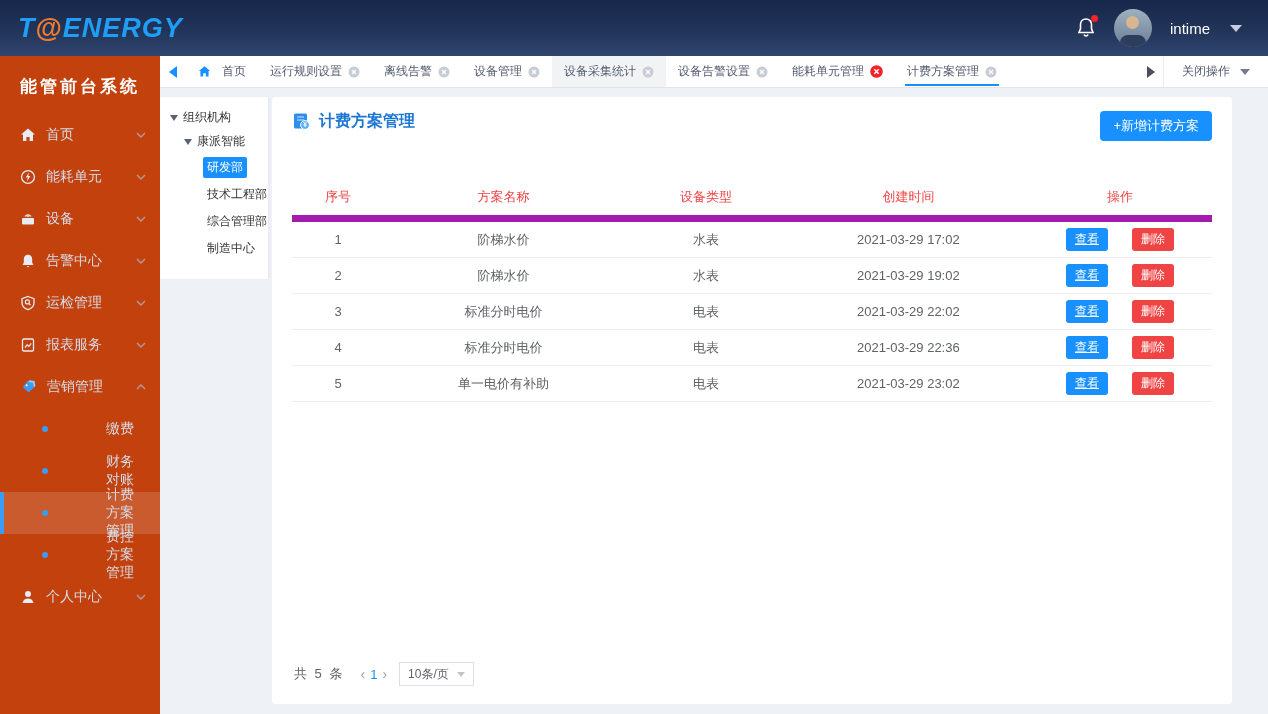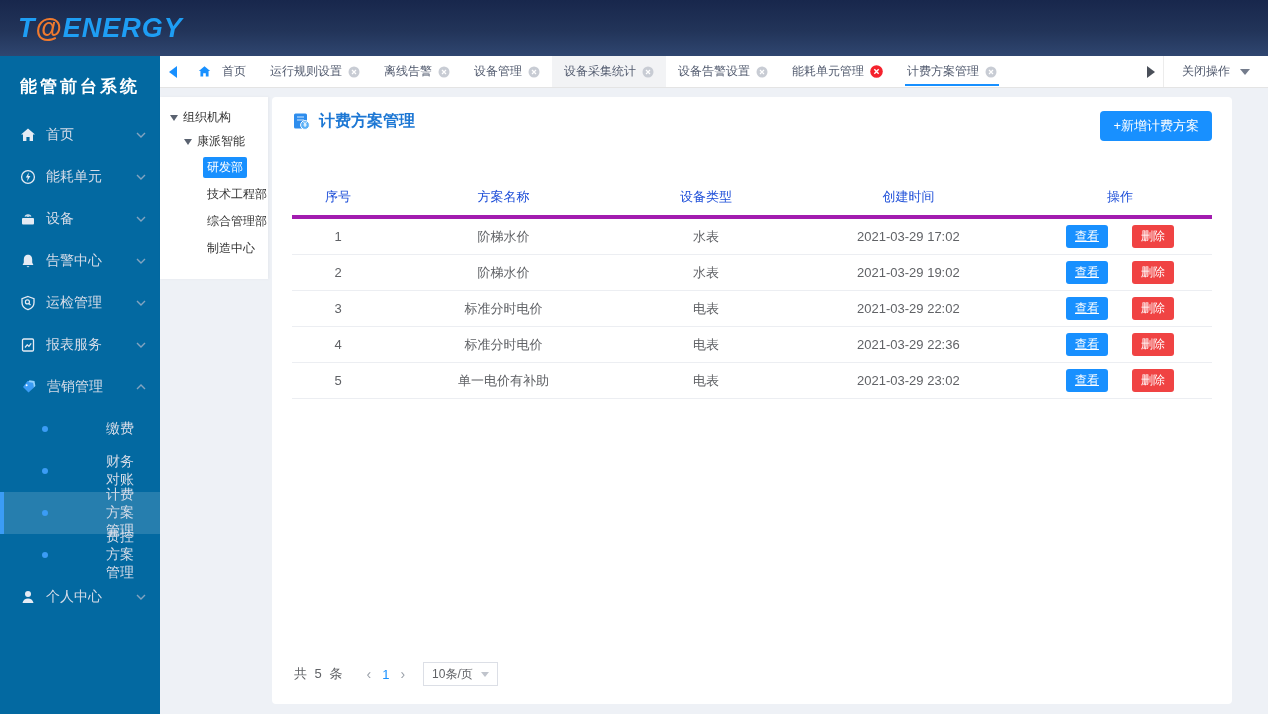--- a/index.html
+++ b/index.html
@@ -15,21 +15,21 @@
   .avatar { width:38px; height:38px; border-radius:50%; overflow:hidden; background:linear-gradient(180deg,#9fb0bf 0%,#6c7f95 100%); position:relative; border:1px solid #3e5larger; }
   .avatar .head { position:absolute; top:7px; left:12px; width:13px; height:13px; border-radius:50%; background:#d8b691; }
   .avatar .body { position:absolute; bottom:-4px; left:6px; width:26px; height:16px; border-radius:8px 8px 0 0; background:#2d3d5d; }
   .username { color:#ffffff; font-size:15px; }
   .user-caret { width:0; height:0; border-left:6px solid transparent; border-right:6px solid transparent; border-top:7px solid #c4cede; margin-left:2px; }
 
   
   .app-body { display:flex; height:658px; }
 
   
-  .sidebar { width:160px; background:#0369a1; color:#d6dce8; flex:none; display:flex; flex-direction:column; }
+  .sidebar { width:160px; background:#c2410c; color:#d6dce8; flex:none; display:flex; flex-direction:column; }
   .sys-title { color:#ffffff; font-size:17px; font-weight:bold; letter-spacing:3px; text-align:center; padding:19px 0 16px 0; }
   .nav-item { height:42px; display:flex; align-items:center; padding:0 14px 0 20px; font-size:14px; cursor:pointer; position:relative; }
   .nav-item .nav-label { flex:1; margin-left:10px; }
   .nav-sub { padding-left:42px;gap:48px; }
   .nav-sub .dot { width:6px; height:6px; border-radius:50%; background:#3b9cf5; margin-right:10px; flex:none; }
   .nav-sub.active { background:rgba(255,255,255,0.14); }
   .nav-sub.active::before { content:""; position:absolute; left:0; top:0; bottom:0; width:4px; background:#3b9cf5; }
   .chev { flex:none; opacity:.75; }
 
   
@@ -55,41 +55,56 @@
   .tree-leaf { padding-left:33px; margin-bottom:6px; }
   .tree-leaf span { padding:2px 4px; border-radius:2px; }
   .tree-leaf.selected span { background:#1890ff; color:#ffffff; }
 
   .card { flex:1; background:#ffffff; margin-left:4px; border-radius:4px; display:flex; flex-direction:column; padding:14px 20px 18px 20px; min-width:0; }
   .card-head { display:flex; align-items:flex-start; justify-content:space-between; }
   .page-title { display:flex; align-items:center; gap:8px; color:#1c77d4; font-size:16px; font-weight:bold; }
   .add-btn { background:#1890ff; color:#ffffff; border:none; font-size:13px; padding:6px 13px; border-radius:4px; cursor:pointer; font-family:inherit; }
 
   table.data { width:100%; border-collapse:collapse; margin-top:38px; font-size:13px; color:#606266; }
-  table.data th { font-weight:normal; color:#1d4ed8; padding:9px 4px; border-bottom:4px solid #a21caf; text-align:center; }
+  table.data th { font-weight:normal; color:#ef4444; padding:9px 4px; border-bottom:7px solid #a21caf; text-align:center; }
   table.data td { padding:6px 4px; border-bottom:1px solid #eceef2; text-align:center; height:33px; }
   .col-idx{width:10%;} .col-name{width:26%;} .col-type{width:18%;} .col-time{width:26%;} .col-op{width:20%;}
   .op-btn { border:none; color:#fff; font-size:12px; padding:3px 9px; border-radius:3px; cursor:pointer; font-family:inherit; }
   .op-view { background:#1890ff; margin-right:24px;text-decoration:underline; }
   .op-del { background:#f04343; }
 
-  .pager { margin-top:auto; display:flex; align-items:center; gap:6px; font-size:13px; color:#606266; padding-left:2px; }
+  .pager { margin-top:auto; display:flex; align-items:center; font-size:13px; color:#606266; padding-left:2px; }
   .pager .total { margin-right:14px; letter-spacing:2px; }
   .pg-arrow { color:#9aa0a9; cursor:pointer; font-size:14px; padding:0 2px; }
   .pg-num { color:#1890ff; cursor:pointer; padding:0 3px; }
   .page-size { margin-left:10px; border:1px solid #dcdfe6; border-radius:0; height:24px; display:flex; align-items:center; gap:8px; padding:0 8px; font-size:12px; color:#606266; cursor:pointer; }
   .sel-caret { width:0; height:0; border-left:4px solid transparent; border-right:4px solid transparent; border-top:5px solid #c0c4cc; }
 
   svg { display:block; }
 </style>
 </head>
 <body>
 
 <div class="app-header">
   <div class="logo"><span>T</span><span class="at">@</span><span>ENERGY</span></div>
+  <div class="header-right">
+    <div class="bell-wrap">
+      <svg width="20" height="22" viewBox="0 0 20 22">
+          <path d="M10 2c-3.3 0-5.5 2.4-5.5 5.6v4.2L3 15.5h14l-1.5-3.7V7.6C15.5 4.4 13.3 2 10 2z" fill="none" stroke="#ffffff" stroke-width="1.6"></path>
+          <path d="M8 17.5a2.1 2.1 0 0 0 4 0" fill="none" stroke="#ffffff" stroke-width="1.6"></path>
+        </svg>
+      <span class="bell-dot"></span>
+    </div>
+    <div class="avatar">
+        <span class="head"></span>
+        <span class="body"></span>
+      </div>
+    <span class="username">intime</span>
+    <span class="user-caret"></span>
+  </div>
 </div>
 
 <div class="app-body">
 
   <div class="sidebar">
     <div class="sys-title">能管前台系统</div>
 
     <div class="nav-item">
       <svg width="16" height="16" viewBox="0 0 16 16">
           <path d="M8 1.5 15 7.5h-2V14h-3.4v-4H6.4v4H3V7.5H1z" fill="#e6ebf4"></path>

